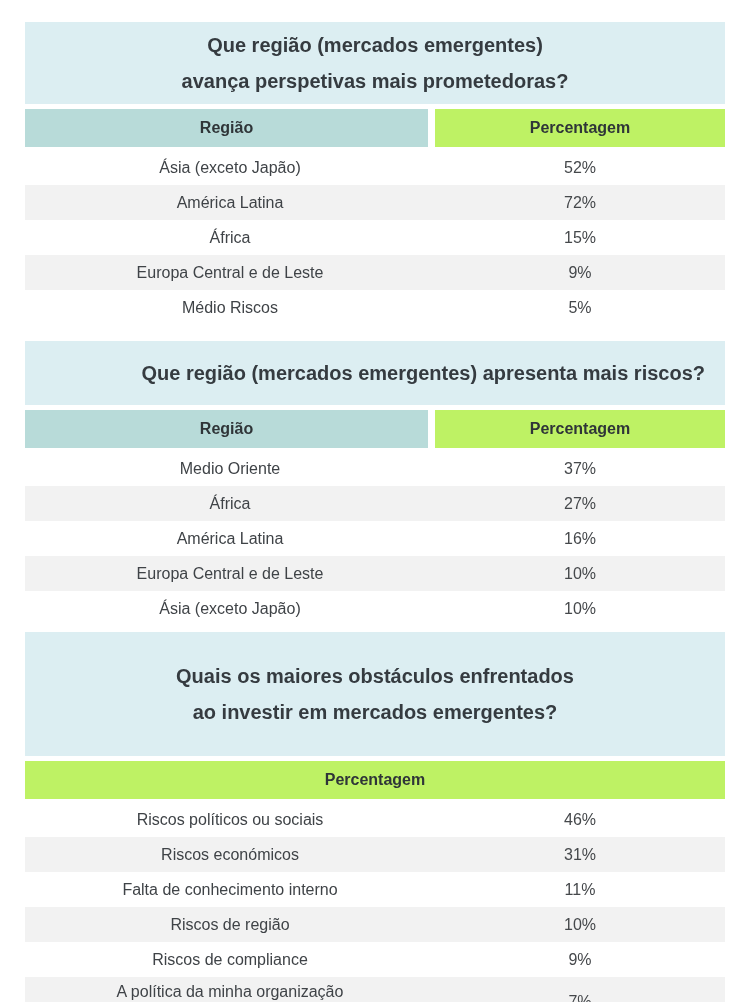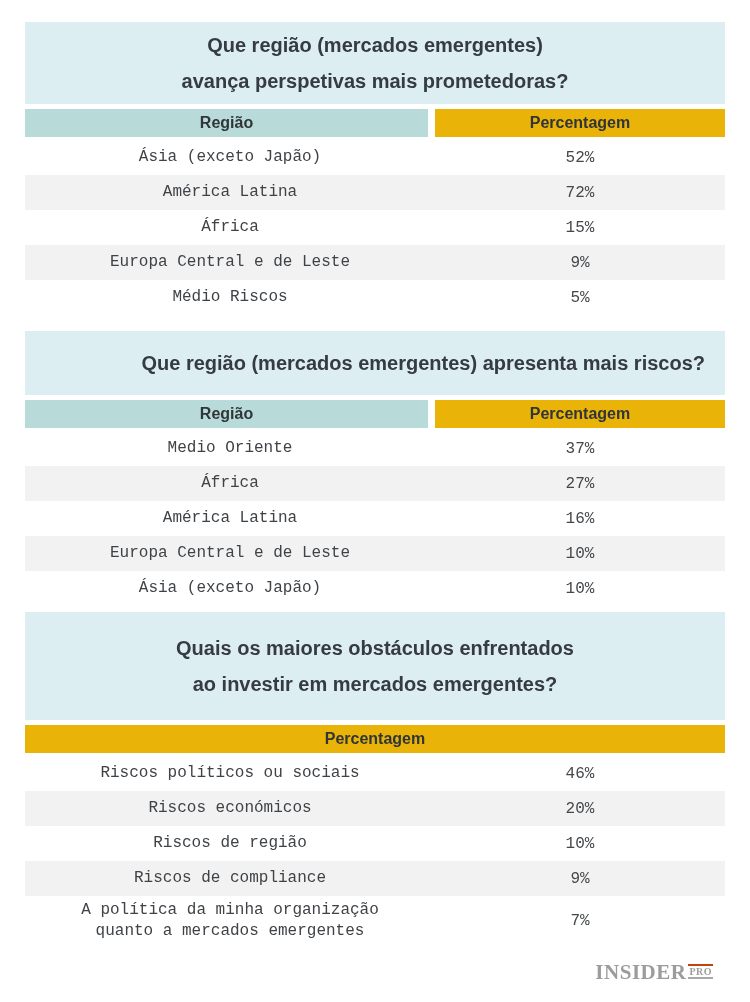--- a/index.html
+++ b/index.html
@@ -24,55 +24,54 @@
     background: #dceef2;
     text-align: center;
     font-size: 20px;
     font-weight: 700;
     color: #353b40;
     line-height: 36px;
     white-space: pre-line;
     padding: 5px 20px;
   }
   .survey.s2 .title-band { padding: 14px 20px; text-align: right; }
-  .survey.s3 .title-band { padding: 18px 20px; }
+  .survey.s3 .title-band { padding: 26px 20px; }
 
   .header-row {
     display: flex;
     gap: 7px;
     margin-top: 5px;
     margin-bottom: 3px;
   }
   .hcell {
-    height: 28px;
+    height: 38px;
     display: flex;
     align-items: center;
     justify-content: center;
     font-size: 16px;
     font-weight: 700;
     color: #2f3538;
   }
   .hcell.region  { width: 403px; background: #b8dbd9; }
-  .hcell.percent { flex: 1;      background: #eab308; }
+  .hcell.percent { flex: 1;      background: #bef264; }
 
   .rows { display: block; }
   .row {
     display: flex;
     align-items: center;
     min-height: 35px;
     font-size: 16px;
     background: #ffffff;
   }
   .row:nth-child(even) { background: #f2f2f2; }
   .cell {
     display: flex;
     align-items: center;
     justify-content: center;
-    text-align: center;
-    font-family: Liberation Mono, monospace;
+    text-align: right;
   }
   .cell.label {
     width: 410px;
     white-space: pre-line;
     line-height: 21px;
     padding: 4px 0;
     align-self: stretch;
   }
   .cell.value {
     flex: 1;
@@ -181,21 +180,25 @@
     <div class="header-row">
       <div class="hcell percent">Percentagem</div>
     </div>
     <div class="rows">
       <div class="row">
         <div class="cell label">Riscos políticos ou sociais</div>
         <div class="cell value">46%</div>
       </div>
       <div class="row">
         <div class="cell label">Riscos económicos</div>
-        <div class="cell value">20%</div>
+        <div class="cell value">31%</div>
+      </div>
+      <div class="row">
+        <div class="cell label">Falta de conhecimento interno</div>
+        <div class="cell value">11%</div>
       </div>
       <div class="row">
         <div class="cell label">Riscos de região</div>
         <div class="cell value">10%</div>
       </div>
       <div class="row">
         <div class="cell label">Riscos de compliance</div>
         <div class="cell value">9%</div>
       </div>
       <div class="row">

